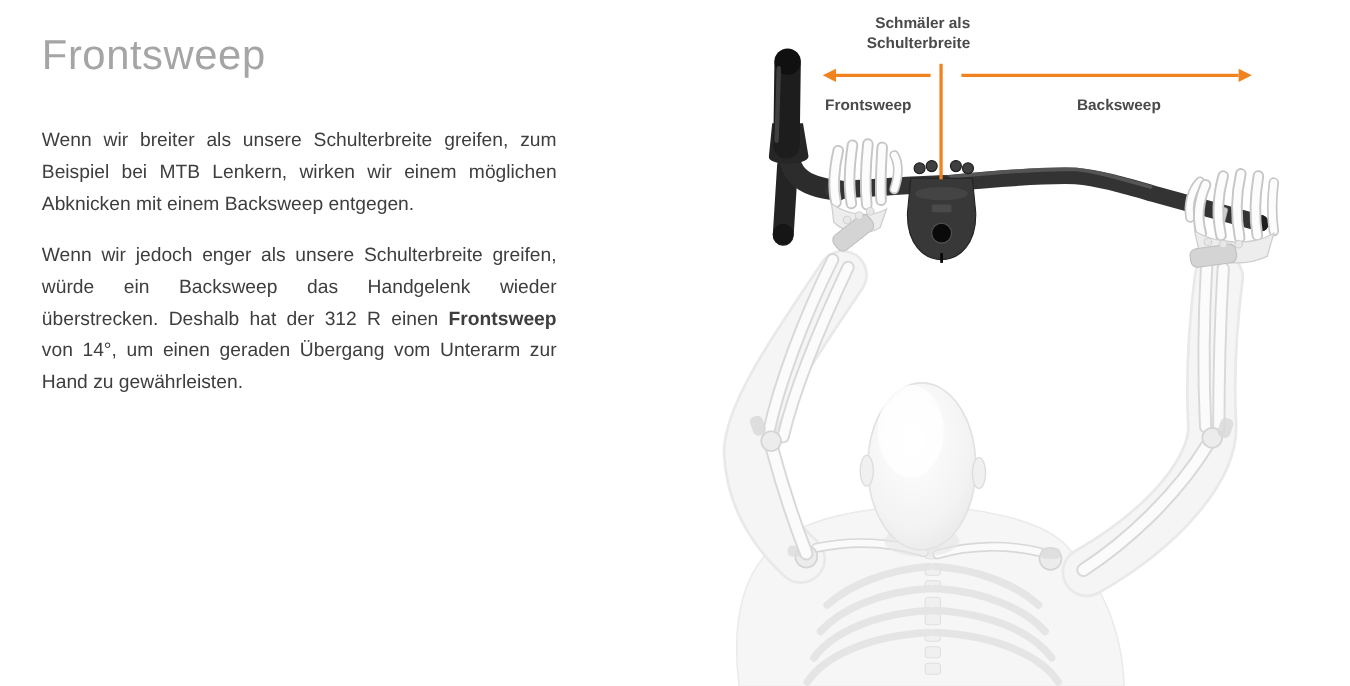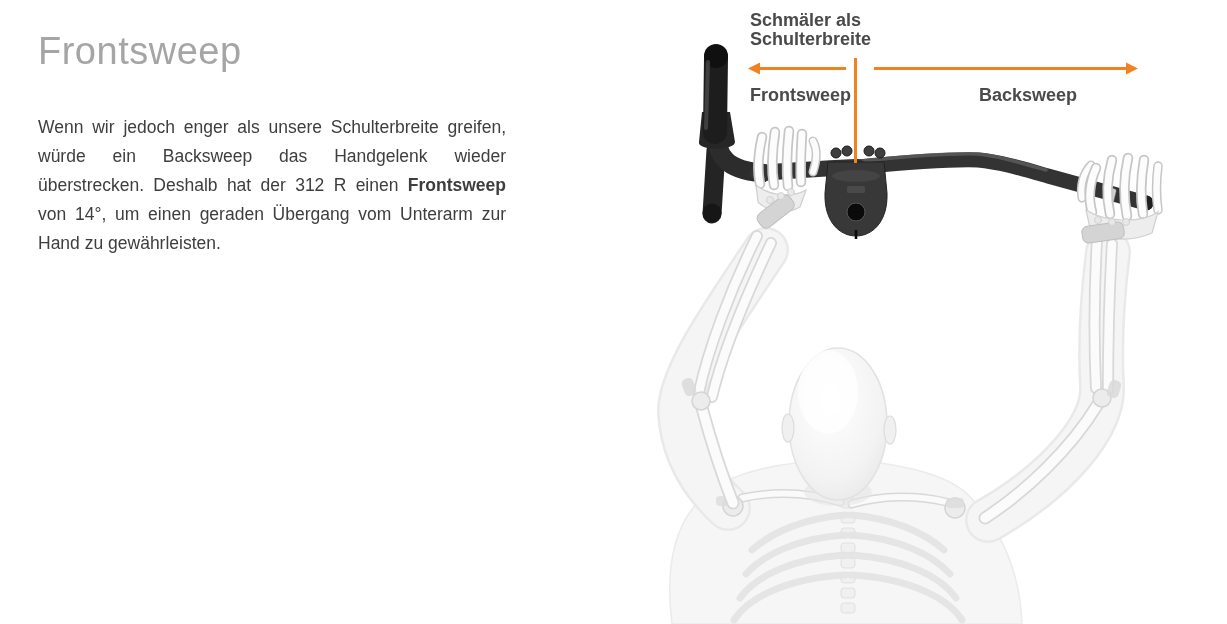--- a/index.html
+++ b/index.html
@@ -26,38 +26,40 @@
     font-size:17.5px;line-height:29px;color:var(--body-text);
     text-align:justify;margin:0 0 17px 0;
   }
   .article p:last-child{margin-bottom:0;}
   .article b{font-weight:bold;color:var(--body-text);}
 
   
   .diagram{position:absolute;inset:0;}
   .diagram svg{position:absolute;left:0;top:0;}
   .anno{
-    position:absolute;font-weight:bold;font-size:18px;line-height:18.5px;
+    position:absolute;font-weight:bold;font-size:14px;line-height:18.5px;
     color:var(--label-gray);
+    text-align:right;
   }
   .anno-narrow{left:750px;top:11px;width:132px;}
   .anno-wide{left:963px;top:11px;width:132px;}
   .anno-front{left:750px;top:86px;}
   .anno-back{left:963px;top:86px;margin-left:16px;}
 
   .accent-fill{fill:var(--accent-orange);}
   .accent-stroke{stroke:var(--accent-orange);}
 </style>
 </head>
 <body>
 
 <div class="page">
 
   <div class="article">
     <h1>Frontsweep</h1>
+    <p>Wenn wir breiter als unsere Schulterbreite greifen, zum Beispiel bei MTB Lenkern, wirken wir einem möglichen Abknicken mit einem Backsweep entgegen.</p>
     <p><span>Wenn wir jedoch enger als unsere Schulterbreite greifen, würde ein Backsweep das Handgelenk wieder überstrecken. Deshalb hat der 312 R einen </span><b>Frontsweep</b><span> von 14°, um einen geraden Übergang vom Unterarm zur Hand zu gewährleisten.</span></p>
   </div>
 
   <div class="diagram">
 
     <svg width="1227" height="624" viewBox="0 0 1227 624" aria-hidden="true">
       <defs>
         <radialGradient id="headGrad" cx="42%" cy="34%" r="75%">
           <stop offset="0%" stop-color="#ffffff"></stop>
           <stop offset="70%" stop-color="#f3f3f3"></stop>

